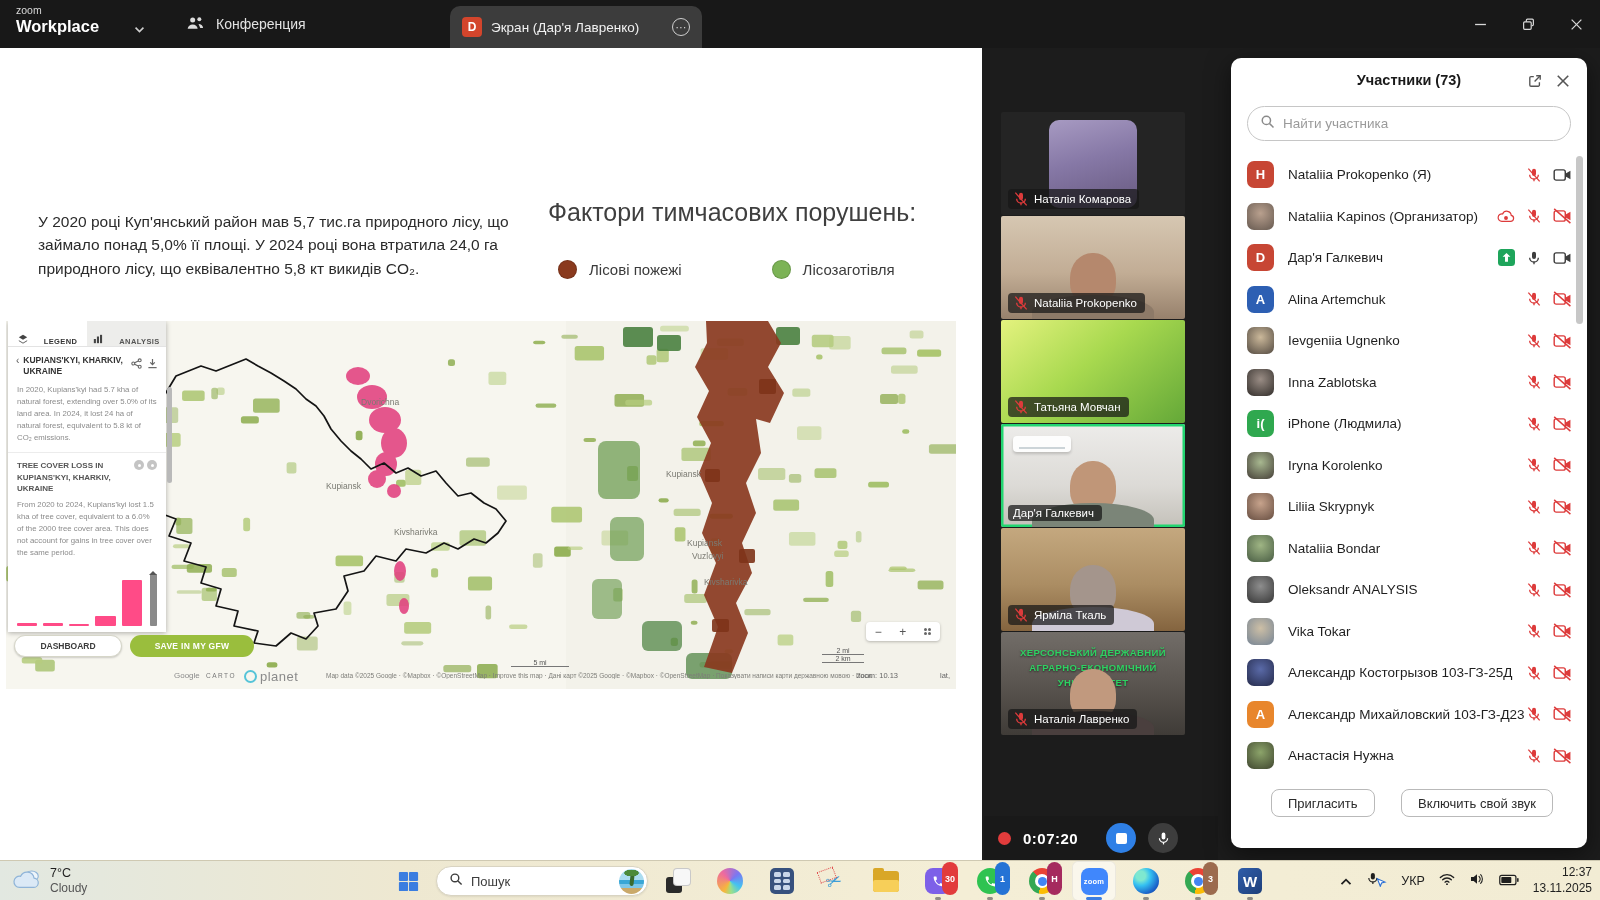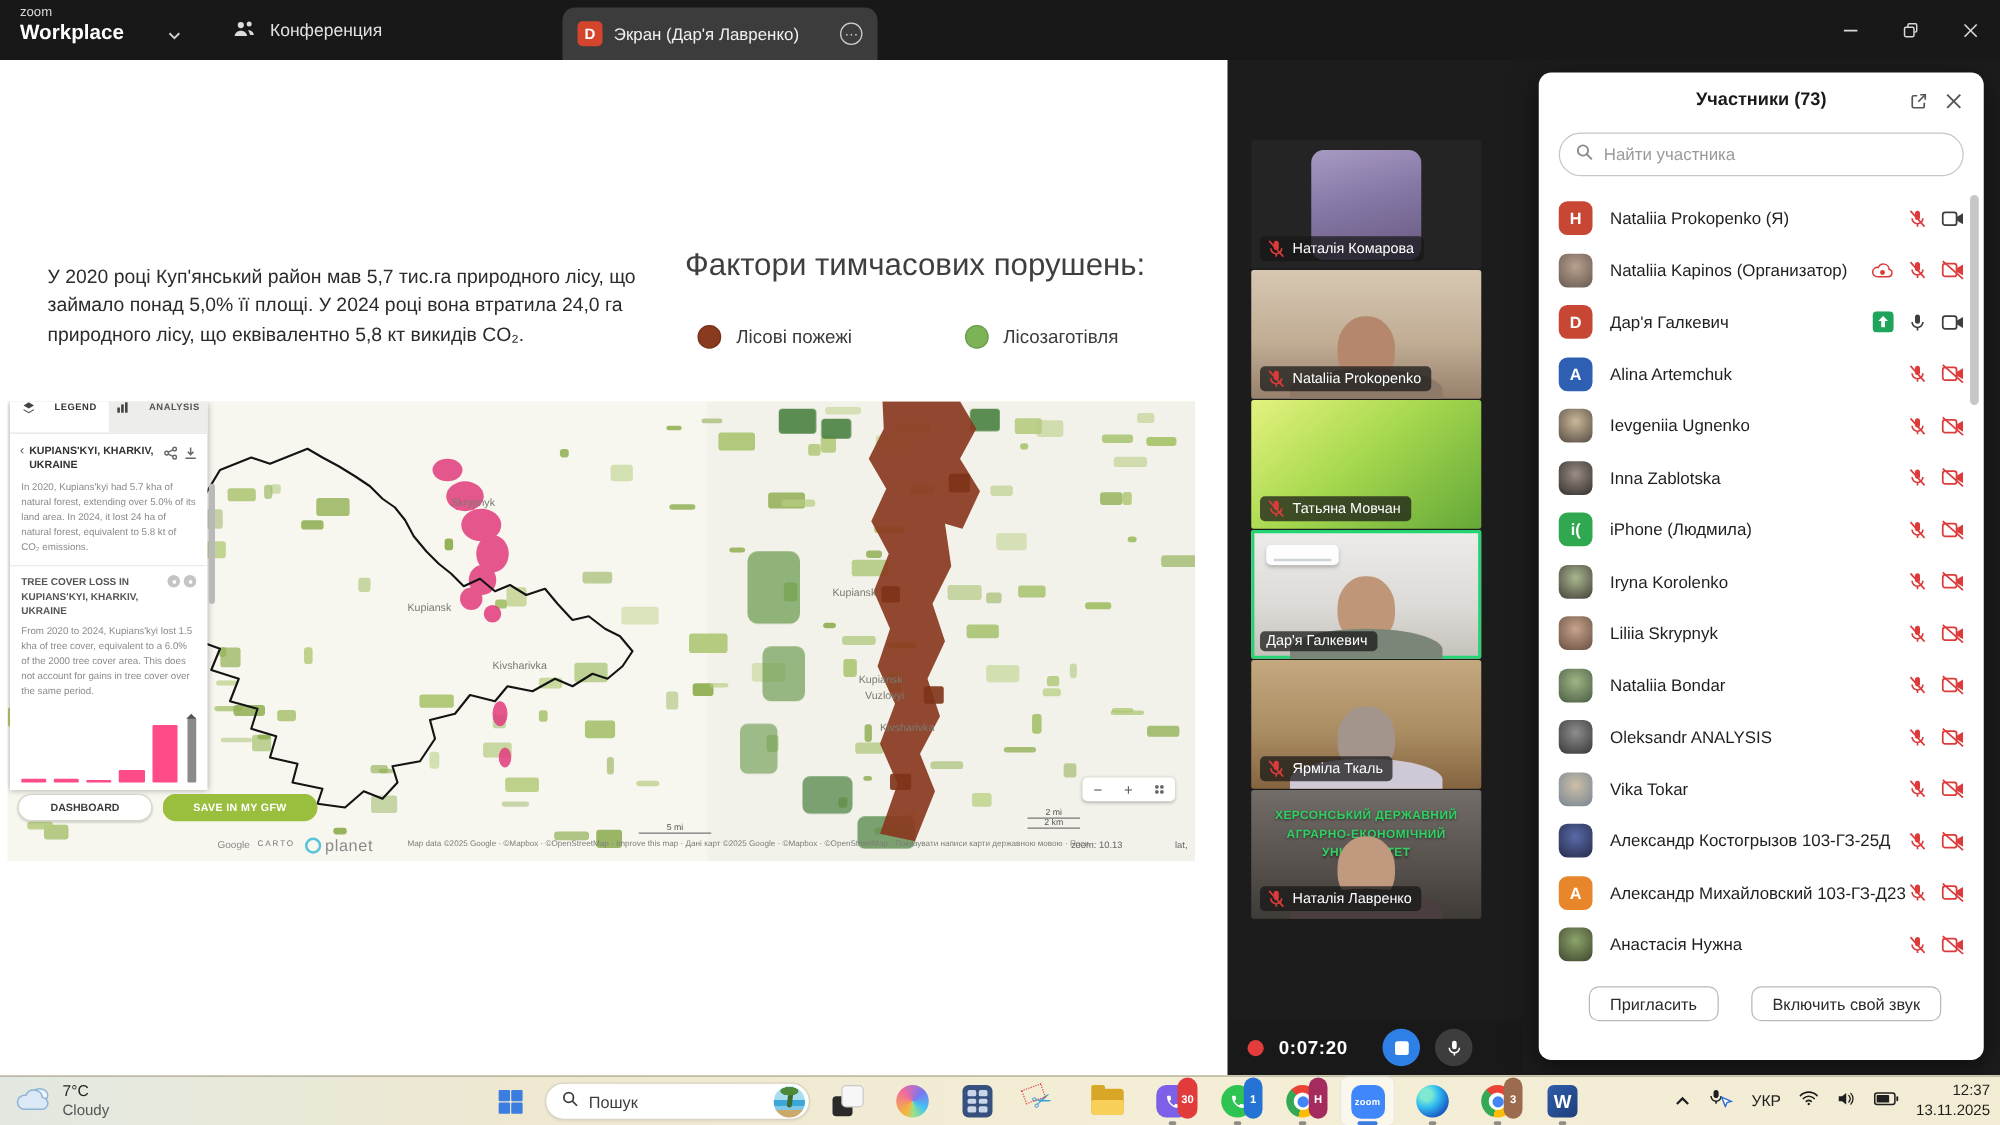--- a/index.html
+++ b/index.html
@@ -44,21 +44,21 @@
   .scale-right div{border-bottom:1.3px solid #777;width:42px;text-align:center}
   .zoomctl{position:absolute;right:16px;bottom:48px;width:74px;height:19px;background:#fff;border-radius:4px;box-shadow:0 1px 3px rgba(0,0,0,.25);display:flex;align-items:center;justify-content:space-around;z-index:5;font-size:12px;color:#555}
   .zoomctl .dots{display:grid;grid-template-columns:3px 3px;gap:1.5px}
   .zoomctl .dots i{width:3px;height:3px;background:#666;border-radius:50%}
   .zoom-label{position:absolute;right:58px;bottom:9px;font-size:7.5px;color:#666;z-index:4}
   .lat-label{position:absolute;right:6px;bottom:9px;font-size:7.5px;color:#666;z-index:4}
 
   
   .gfw{position:absolute;left:2px;top:0;width:158px;background:#fff;box-shadow:0 1px 5px rgba(0,0,0,.3);z-index:5}
   .gfw-tabs{display:flex;height:26px;border-bottom:1px solid #e3e3e3}
-  .gfw-tab{flex:1;display:flex;align-items:flex-start;justify-content:center;gap:16px;font-size:7.5px;font-weight:700;color:#333;letter-spacing:.4px}
+  .gfw-tab{flex:1;display:flex;align-items:flex-end;justify-content:center;gap:16px;font-size:7.5px;font-weight:700;color:#333;letter-spacing:.4px}
   .gfw-tab.inactive{background:#ededeb;color:#555}
   .gfw-loc{display:flex;padding:8px 8px 3px 8px;gap:4px;align-items:flex-start}
   .gfw-back{font-size:10px;color:#555;line-height:1.1}
   .gfw-loc-title{font-size:8.5px;font-weight:700;color:#333;flex:1;line-height:1.35}
   .gfw-loc-icons{display:flex;gap:5px;flex:none}
   .gfw-body{padding:3px 9px 8px 9px;font-size:7.8px;color:#8b8b8b;line-height:1.55}
   .gfw hr{border:none;border-top:1px solid #ececec}
   .gfw-w-head{display:flex;align-items:flex-start;padding:7px 9px 2px 9px}
   .gfw-w-title{font-size:8px;font-weight:700;color:#555;line-height:1.4;flex:1}
   .mini-ic{width:10px;height:10px;border-radius:50%;background:#c4c4c4;margin-left:3px;flex:none;position:relative}
@@ -384,21 +384,21 @@
       <g fill="#7e3319" opacity=".9">
         <rect x="753" y="58" width="17" height="15" rx="2"></rect>
           <rect x="699" y="148" width="15" height="13" rx="2"></rect>
         <rect x="733" y="228" width="16" height="14" rx="2"></rect>
           <rect x="706" y="298" width="17" height="13" rx="2"></rect>
       </g>
       <path d="M240,38 L210,50 195,45 170,55 158,75 138,82 128,100 135,118 128,140 150,148 140,165 155,172 148,190 170,198 163,215 185,222 178,240 200,246 195,262 215,268 210,285 232,290 228,305 252,310 248,322 270,325 285,312 300,318 312,305 308,292 330,288 342,270 338,255 358,250 370,235 390,240 400,228 420,232 438,222 452,228 468,218 480,222 492,212 500,200 490,188 478,182 465,172 452,175 440,162 430,150 415,155 402,147 390,152 378,142 365,148 355,138 345,130 335,120 325,108 318,95 310,85 300,78 290,68 278,60 265,52 252,45 Z" fill="none" stroke="#141414" stroke-width="1.7" stroke-linejoin="round"></path>
     </svg>
 
     <div id="map-labels">
-        <div class="map-label" style="left:355px;top:76px">Skrypnyk</div>
+        <div class="map-label" style="left:355px;top:76px">Dvorichna</div>
         <div class="map-label" style="left:320px;top:160px">Kupiansk</div>
         <div class="map-label" style="left:388px;top:206px">Kivsharivka</div>
         <div class="map-label" style="left:2px;top:170px">kove</div>
         <div class="map-label" style="left:660px;top:148px">Kupiansk</div>
         <div class="map-label" style="left:681px;top:217px">Kupiansk</div>
         <div class="map-label" style="left:686px;top:230px">Vuzlovyi</div>
         <div class="map-label" style="left:698px;top:256px">Kivsharivka</div>
       </div>
     <div class="map-scrollbar"></div>
 

